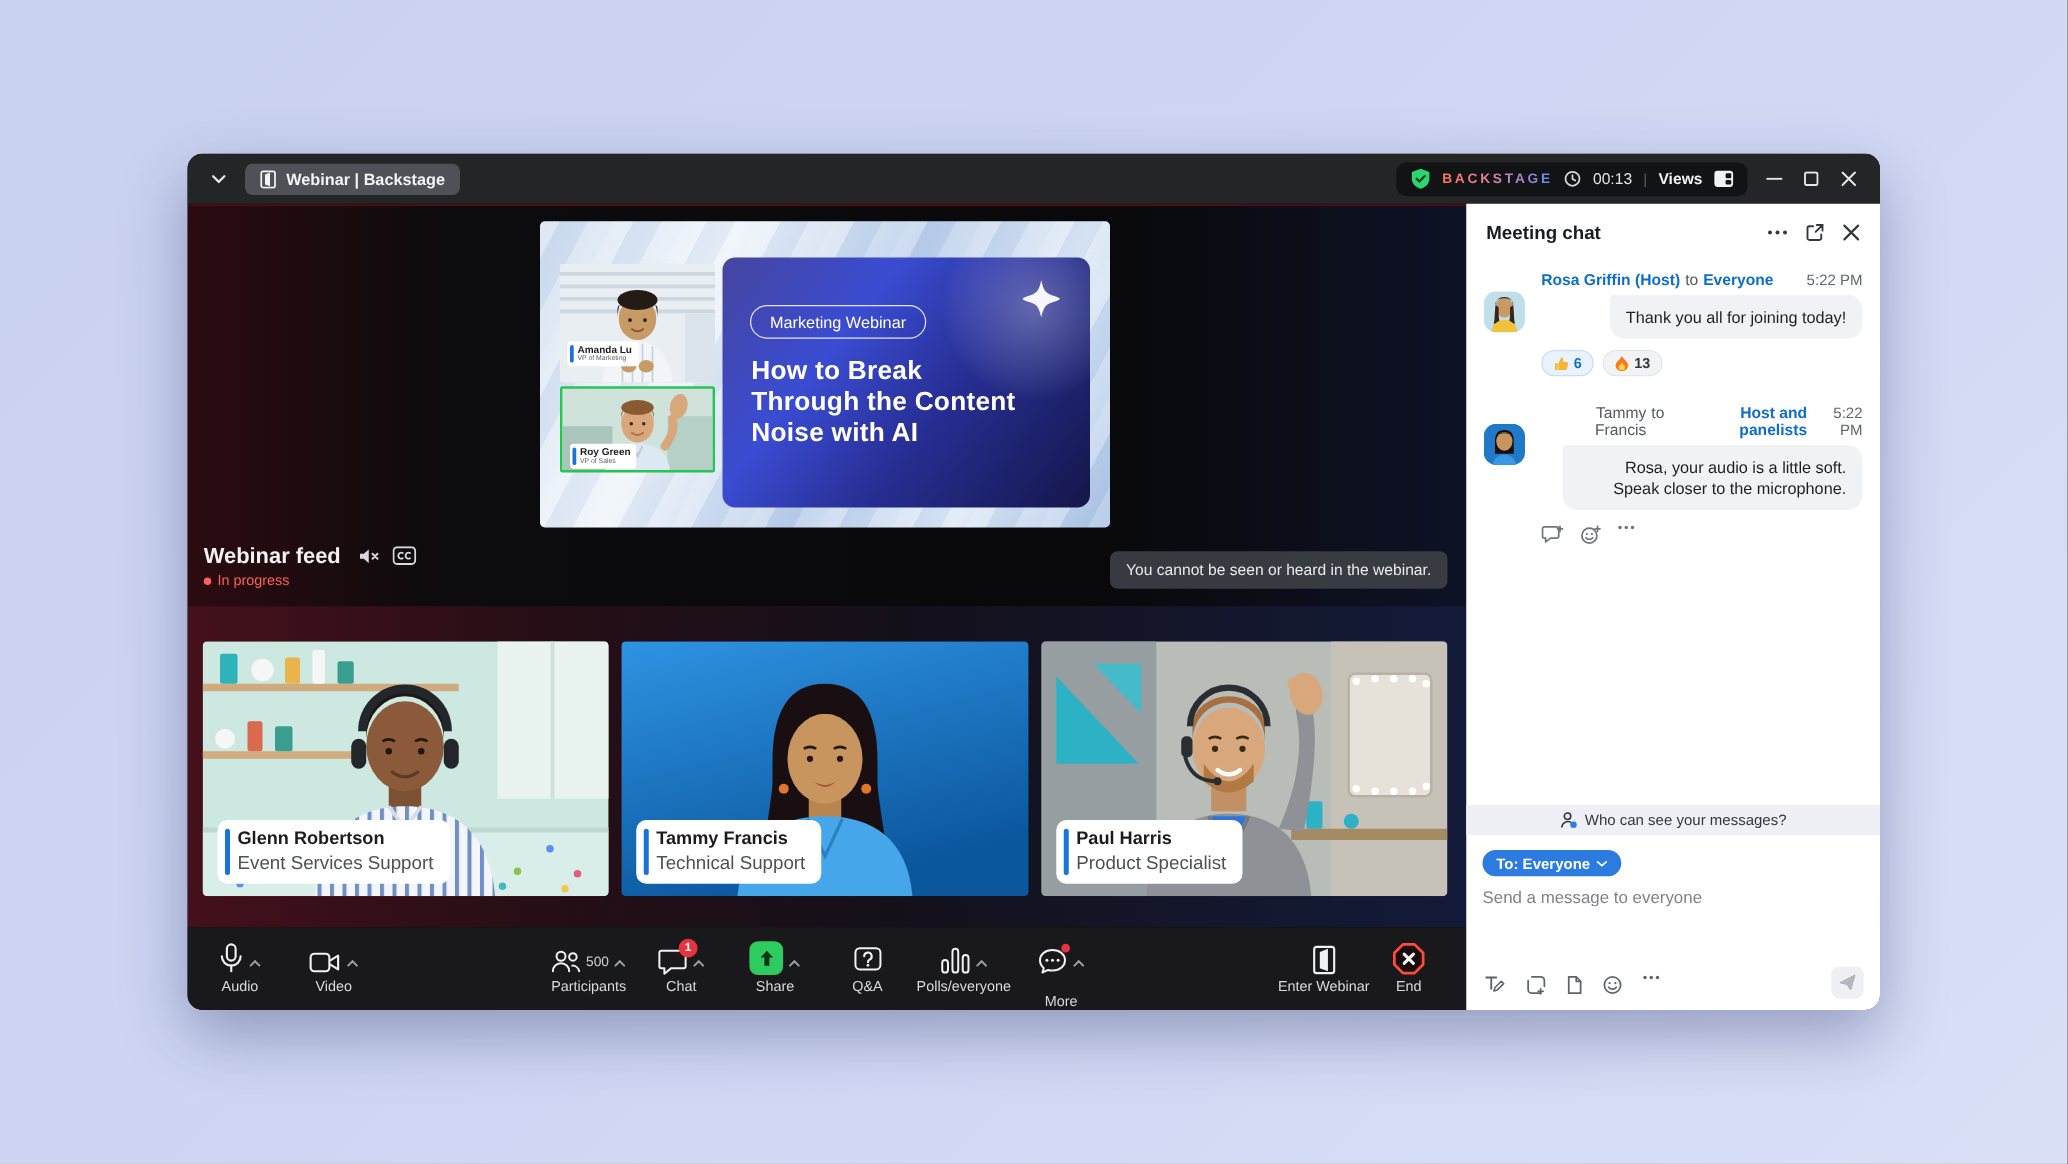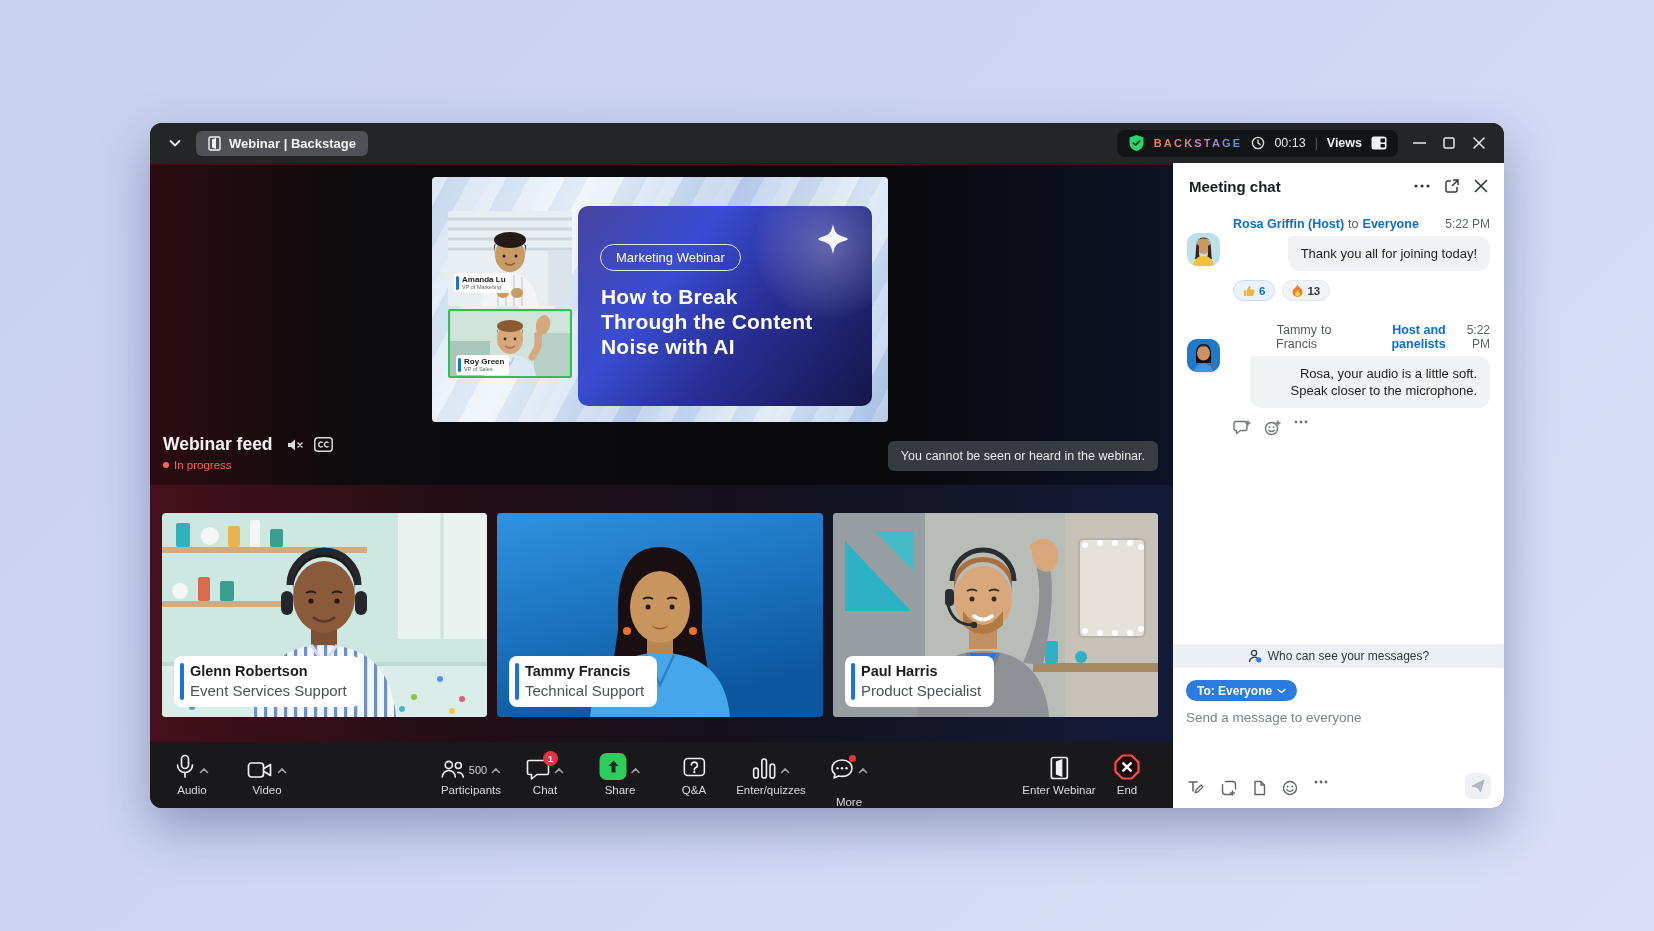--- a/index.html
+++ b/index.html
@@ -519,21 +519,21 @@
                 <rect x="9.7" y="2" width="4.6" height="19" rx="2.3" fill="none" stroke="#f0f1f2" stroke-width="1.6"></rect>
                 <rect x="17.9" y="7" width="4.6" height="14" rx="2.3" fill="none" stroke="#f0f1f2" stroke-width="1.6"></rect>
               </svg>
           </span>
           <span class="chev">
             <svg width="10" height="7" viewBox="0 0 10 7">
                 <polyline points="1.5,5.5 5,2 8.5,5.5" fill="none" stroke="#9aa0a6" stroke-width="1.6" stroke-linecap="round"></polyline>
               </svg>
           </span>
         </div>
-        <div class="t-label">Enter/quizzes</div>
+        <div class="t-label">Polls/everyone</div>
       </div>
 
       <div class="tool" style="left:699px;gap:12px;">
         <div class="t-row">
           <span class="more-wrap">
             <svg width="24" height="22" viewBox="0 0 24 22">
                 <path d="M12 2 c6 0 10 3.6 10 8.2 c0 4.6 -4 8.2 -10 8.2 c-1.2 0 -2.4 -.15 -3.5 -.45 L4 20 l1 -3.6 C3.2 14.9 2 12.8 2 10.2 C2 5.6 6 2 12 2 Z" fill="none" stroke="#f0f1f2" stroke-width="1.6" stroke-linejoin="round"></path>
                 <circle cx="7.5" cy="10.2" r="1.2" fill="#f0f1f2"></circle>
                 <circle cx="12" cy="10.2" r="1.2" fill="#f0f1f2"></circle>
                 <circle cx="16.5" cy="10.2" r="1.2" fill="#f0f1f2"></circle>

